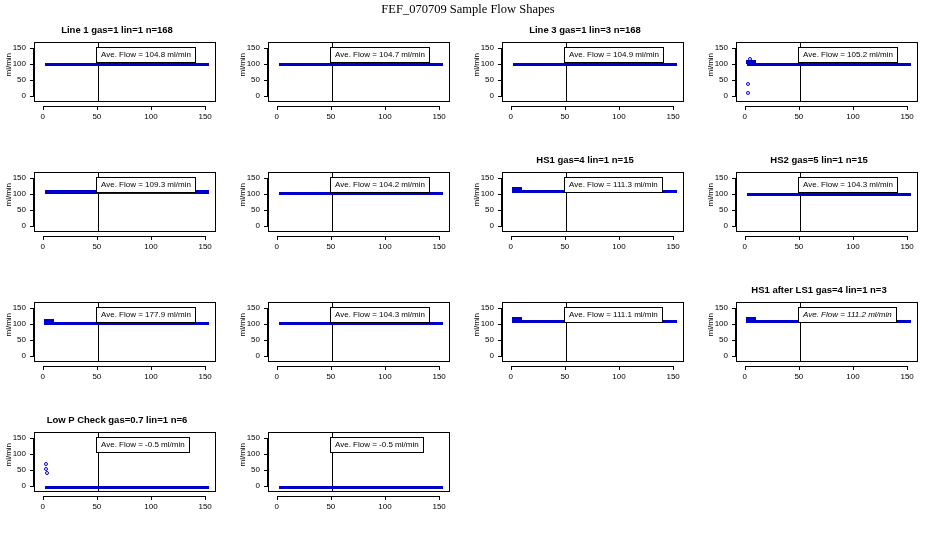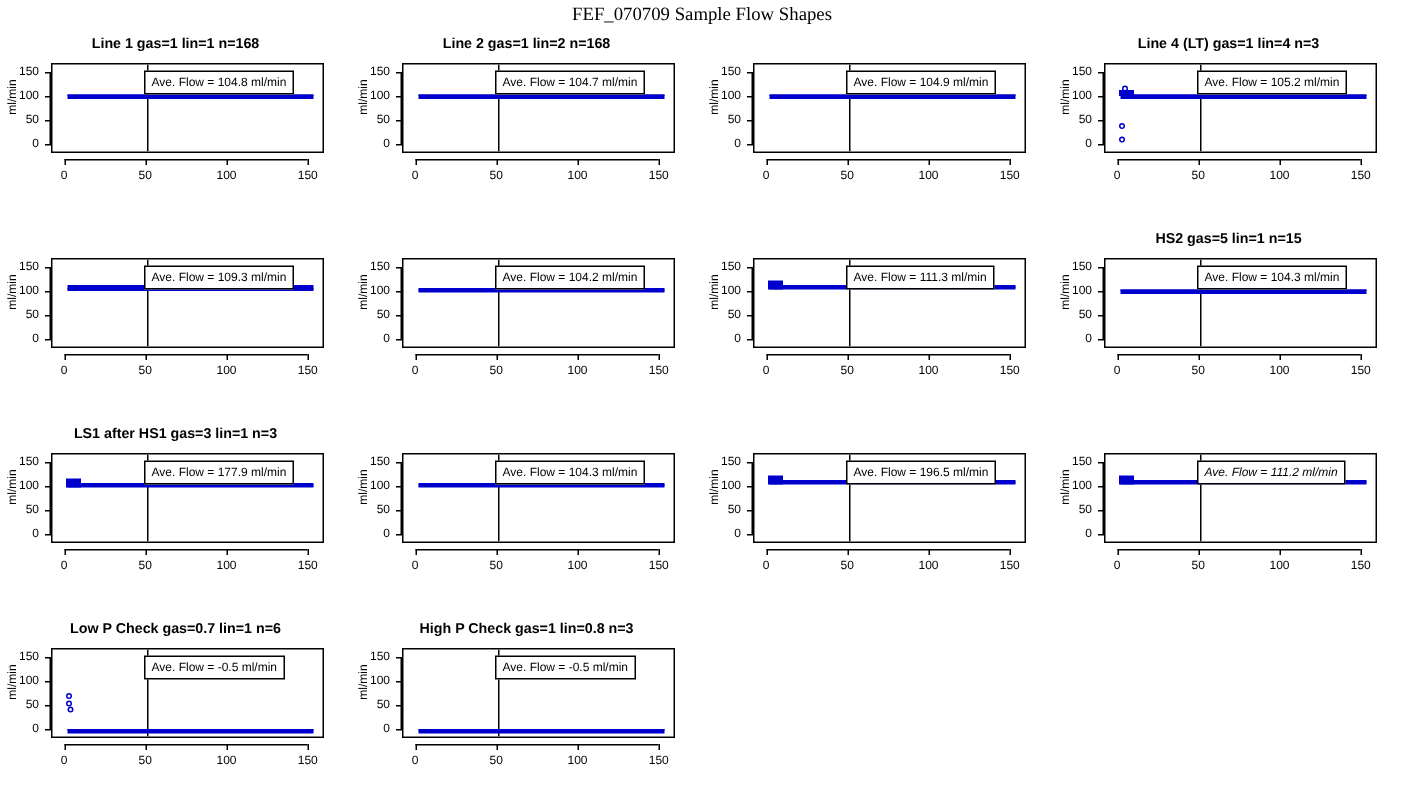--- a/index.html
+++ b/index.html
@@ -158,21 +158,20 @@
         <div class="xtickmark" style="left: 42.6667px; top: 84px;"></div>
         <div class="xtick" style="left: 30.6667px; top: 90px;">0</div>
         <div class="xtickmark" style="left: 96.8333px; top: 84px;"></div>
         <div class="xtick" style="left: 84.8333px; top: 90px;">50</div>
         <div class="xtickmark" style="left: 151px; top: 84px;"></div>
         <div class="xtick" style="left: 139px; top: 90px;">100</div>
         <div class="xtickmark" style="left: 205.167px; top: 84px;"></div>
         <div class="xtick" style="left: 193.167px; top: 90px;">150</div>
       </div>
       <div class="panel" style="left: 234px; top: 22px;">
-        <div class="panel-title">Line 2 gas=1 lin=2 n=168</div>
         <div class="ylabel" style="top: 44px;">ml/min</div>
         <div class="ytick" style="left: 10px; top: 68.6842px;">0</div>
         <div class="ytickmark" style="left: 30px; top: 73.6842px;"></div>
         <div class="ytick" style="left: 10px; top: 52.8947px;">50</div>
         <div class="ytickmark" style="left: 30px; top: 57.8947px;"></div>
         <div class="ytick" style="left: 10px; top: 37.1053px;">100</div>
         <div class="ytickmark" style="left: 30px; top: 42.1053px;"></div>
         <div class="ytick" style="left: 10px; top: 21.3158px;">150</div>
         <div class="ytickmark" style="left: 30px; top: 26.3158px;"></div>
         <div style="position: absolute; left: 33px; top: 26.3158px; width: 1px; height: 47.3684px; background: rgb(0, 0, 0);"></div>
@@ -186,20 +185,21 @@
         <div class="xtickmark" style="left: 42.6667px; top: 84px;"></div>
         <div class="xtick" style="left: 30.6667px; top: 90px;">0</div>
         <div class="xtickmark" style="left: 96.8333px; top: 84px;"></div>
         <div class="xtick" style="left: 84.8333px; top: 90px;">50</div>
         <div class="xtickmark" style="left: 151px; top: 84px;"></div>
         <div class="xtick" style="left: 139px; top: 90px;">100</div>
         <div class="xtickmark" style="left: 205.167px; top: 84px;"></div>
         <div class="xtick" style="left: 193.167px; top: 90px;">150</div>
       </div>
       <div class="panel" style="left: 468px; top: 22px;">
+        <div class="panel-title">Line 3 gas=1 lin=3 n=168</div>
         <div class="ylabel" style="top: 44px;">ml/min</div>
         <div class="ytick" style="left: 10px; top: 68.6842px;">0</div>
         <div class="ytickmark" style="left: 30px; top: 73.6842px;"></div>
         <div class="ytick" style="left: 10px; top: 52.8947px;">50</div>
         <div class="ytickmark" style="left: 30px; top: 57.8947px;"></div>
         <div class="ytick" style="left: 10px; top: 37.1053px;">100</div>
         <div class="ytickmark" style="left: 30px; top: 42.1053px;"></div>
         <div class="ytick" style="left: 10px; top: 21.3158px;">150</div>
         <div class="ytickmark" style="left: 30px; top: 26.3158px;"></div>
         <div style="position: absolute; left: 33px; top: 26.3158px; width: 1px; height: 47.3684px; background: rgb(0, 0, 0);"></div>
@@ -213,21 +213,20 @@
         <div class="xtickmark" style="left: 42.6667px; top: 84px;"></div>
         <div class="xtick" style="left: 30.6667px; top: 90px;">0</div>
         <div class="xtickmark" style="left: 96.8333px; top: 84px;"></div>
         <div class="xtick" style="left: 84.8333px; top: 90px;">50</div>
         <div class="xtickmark" style="left: 151px; top: 84px;"></div>
         <div class="xtick" style="left: 139px; top: 90px;">100</div>
         <div class="xtickmark" style="left: 205.167px; top: 84px;"></div>
         <div class="xtick" style="left: 193.167px; top: 90px;">150</div>
       </div>
       <div class="panel" style="left: 702px; top: 22px;">
-        <div class="panel-title">Line 4 (LT) gas=1 lin=4 n=3</div>
         <div class="ylabel" style="top: 44px;">ml/min</div>
         <div class="ytick" style="left: 10px; top: 68.6842px;">0</div>
         <div class="ytickmark" style="left: 30px; top: 73.6842px;"></div>
         <div class="ytick" style="left: 10px; top: 52.8947px;">50</div>
         <div class="ytickmark" style="left: 30px; top: 57.8947px;"></div>
         <div class="ytick" style="left: 10px; top: 37.1053px;">100</div>
         <div class="ytickmark" style="left: 30px; top: 42.1053px;"></div>
         <div class="ytick" style="left: 10px; top: 21.3158px;">150</div>
         <div class="ytickmark" style="left: 30px; top: 26.3158px;"></div>
         <div style="position: absolute; left: 33px; top: 26.3158px; width: 1px; height: 47.3684px; background: rgb(0, 0, 0);"></div>
@@ -299,20 +298,21 @@
         <div class="xtickmark" style="left: 42.6667px; top: 84px;"></div>
         <div class="xtick" style="left: 30.6667px; top: 90px;">0</div>
         <div class="xtickmark" style="left: 96.8333px; top: 84px;"></div>
         <div class="xtick" style="left: 84.8333px; top: 90px;">50</div>
         <div class="xtickmark" style="left: 151px; top: 84px;"></div>
         <div class="xtick" style="left: 139px; top: 90px;">100</div>
         <div class="xtickmark" style="left: 205.167px; top: 84px;"></div>
         <div class="xtick" style="left: 193.167px; top: 90px;">150</div>
       </div>
       <div class="panel" style="left: 468px; top: 152px;">
+        <div class="panel-title">HS1 gas=4 lin=1 n=15</div>
         <div class="ylabel" style="top: 44px;">ml/min</div>
         <div class="ytick" style="left: 10px; top: 68.6842px;">0</div>
         <div class="ytickmark" style="left: 30px; top: 73.6842px;"></div>
         <div class="ytick" style="left: 10px; top: 52.8947px;">50</div>
         <div class="ytickmark" style="left: 30px; top: 57.8947px;"></div>
         <div class="ytick" style="left: 10px; top: 37.1053px;">100</div>
         <div class="ytickmark" style="left: 30px; top: 42.1053px;"></div>
         <div class="ytick" style="left: 10px; top: 21.3158px;">150</div>
         <div class="ytickmark" style="left: 30px; top: 26.3158px;"></div>
         <div style="position: absolute; left: 33px; top: 26.3158px; width: 1px; height: 47.3684px; background: rgb(0, 0, 0);"></div>
@@ -355,21 +355,20 @@
         <div class="xtickmark" style="left: 42.6667px; top: 84px;"></div>
         <div class="xtick" style="left: 30.6667px; top: 90px;">0</div>
         <div class="xtickmark" style="left: 96.8333px; top: 84px;"></div>
         <div class="xtick" style="left: 84.8333px; top: 90px;">50</div>
         <div class="xtickmark" style="left: 151px; top: 84px;"></div>
         <div class="xtick" style="left: 139px; top: 90px;">100</div>
         <div class="xtickmark" style="left: 205.167px; top: 84px;"></div>
         <div class="xtick" style="left: 193.167px; top: 90px;">150</div>
       </div>
       <div class="panel" style="left: 0px; top: 282px;">
-        <div class="panel-title">LS1 after HS1 gas=3 lin=1 n=3</div>
         <div class="ylabel" style="top: 44px;">ml/min</div>
         <div class="ytick" style="left: 10px; top: 68.6842px;">0</div>
         <div class="ytickmark" style="left: 30px; top: 73.6842px;"></div>
         <div class="ytick" style="left: 10px; top: 52.8947px;">50</div>
         <div class="ytickmark" style="left: 30px; top: 57.8947px;"></div>
         <div class="ytick" style="left: 10px; top: 37.1053px;">100</div>
         <div class="ytickmark" style="left: 30px; top: 42.1053px;"></div>
         <div class="ytick" style="left: 10px; top: 21.3158px;">150</div>
         <div class="ytickmark" style="left: 30px; top: 26.3158px;"></div>
         <div style="position: absolute; left: 33px; top: 26.3158px; width: 1px; height: 47.3684px; background: rgb(0, 0, 0);"></div>
@@ -427,32 +426,33 @@
         <div class="ytickmark" style="left: 30px; top: 42.1053px;"></div>
         <div class="ytick" style="left: 10px; top: 21.3158px;">150</div>
         <div class="ytickmark" style="left: 30px; top: 26.3158px;"></div>
         <div style="position: absolute; left: 33px; top: 26.3158px; width: 1px; height: 47.3684px; background: rgb(0, 0, 0);"></div>
         <div class="plotbox">
           <div class="vline" style="left: 62.8333px;"></div>
           <div class="databand" style="left: 9.75px; width: 164.667px; top: 17.0211px; height: 3.15789px;"></div>
           <div class="databand" style="left: 9.75px; width: 164.667px; top: 18.1px; height: 1px;"></div>
           <div class="databand" style="left: 9.20833px; width: 10.2917px; top: 14.1789px; height: 6px;"></div>
         </div>
-        <div class="avgbox" style="left: 96px; top: 25px;">Ave. Flow =  196.5  ml/min</div>
+        <div class="avgbox" style="left: 96px; top: 25px;">Ave. Flow =  111.1  ml/min</div>
         <div class="xaxisline" style="left: 42.6667px; width: 162.5px; top: 84px;"></div>
         <div class="xtickmark" style="left: 42.6667px; top: 84px;"></div>
         <div class="xtick" style="left: 30.6667px; top: 90px;">0</div>
         <div class="xtickmark" style="left: 96.8333px; top: 84px;"></div>
         <div class="xtick" style="left: 84.8333px; top: 90px;">50</div>
         <div class="xtickmark" style="left: 151px; top: 84px;"></div>
         <div class="xtick" style="left: 139px; top: 90px;">100</div>
         <div class="xtickmark" style="left: 205.167px; top: 84px;"></div>
         <div class="xtick" style="left: 193.167px; top: 90px;">150</div>
       </div>
       <div class="panel" style="left: 702px; top: 282px;">
+        <div class="panel-title">HS1 after LS1 gas=4 lin=1 n=3</div>
         <div class="ylabel" style="top: 44px;">ml/min</div>
         <div class="ytick" style="left: 10px; top: 68.6842px;">0</div>
         <div class="ytickmark" style="left: 30px; top: 73.6842px;"></div>
         <div class="ytick" style="left: 10px; top: 52.8947px;">50</div>
         <div class="ytickmark" style="left: 30px; top: 57.8947px;"></div>
         <div class="ytick" style="left: 10px; top: 37.1053px;">100</div>
         <div class="ytickmark" style="left: 30px; top: 42.1053px;"></div>
         <div class="ytick" style="left: 10px; top: 21.3158px;">150</div>
         <div class="ytickmark" style="left: 30px; top: 26.3158px;"></div>
         <div style="position: absolute; left: 33px; top: 26.3158px; width: 1px; height: 47.3684px; background: rgb(0, 0, 0);"></div>
@@ -498,21 +498,20 @@
         <div class="xtickmark" style="left: 42.6667px; top: 84px;"></div>
         <div class="xtick" style="left: 30.6667px; top: 90px;">0</div>
         <div class="xtickmark" style="left: 96.8333px; top: 84px;"></div>
         <div class="xtick" style="left: 84.8333px; top: 90px;">50</div>
         <div class="xtickmark" style="left: 151px; top: 84px;"></div>
         <div class="xtick" style="left: 139px; top: 90px;">100</div>
         <div class="xtickmark" style="left: 205.167px; top: 84px;"></div>
         <div class="xtick" style="left: 193.167px; top: 90px;">150</div>
       </div>
       <div class="panel" style="left: 234px; top: 412px;">
-        <div class="panel-title">High P Check gas=1 lin=0.8 n=3</div>
         <div class="ylabel" style="top: 44px;">ml/min</div>
         <div class="ytick" style="left: 10px; top: 68.6842px;">0</div>
         <div class="ytickmark" style="left: 30px; top: 73.6842px;"></div>
         <div class="ytick" style="left: 10px; top: 52.8947px;">50</div>
         <div class="ytickmark" style="left: 30px; top: 57.8947px;"></div>
         <div class="ytick" style="left: 10px; top: 37.1053px;">100</div>
         <div class="ytickmark" style="left: 30px; top: 42.1053px;"></div>
         <div class="ytick" style="left: 10px; top: 21.3158px;">150</div>
         <div class="ytickmark" style="left: 30px; top: 26.3158px;"></div>
         <div style="position: absolute; left: 33px; top: 26.3158px; width: 1px; height: 47.3684px; background: rgb(0, 0, 0);"></div>

